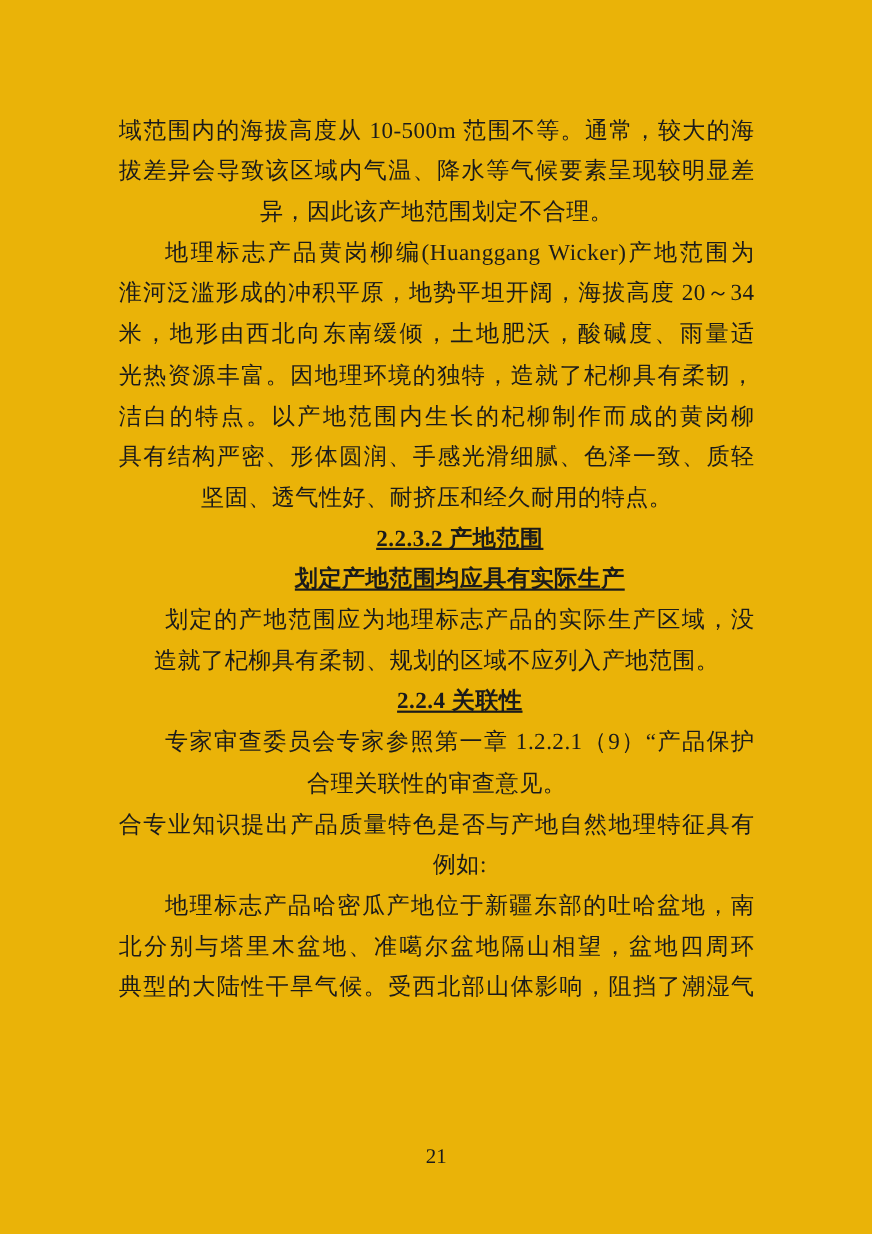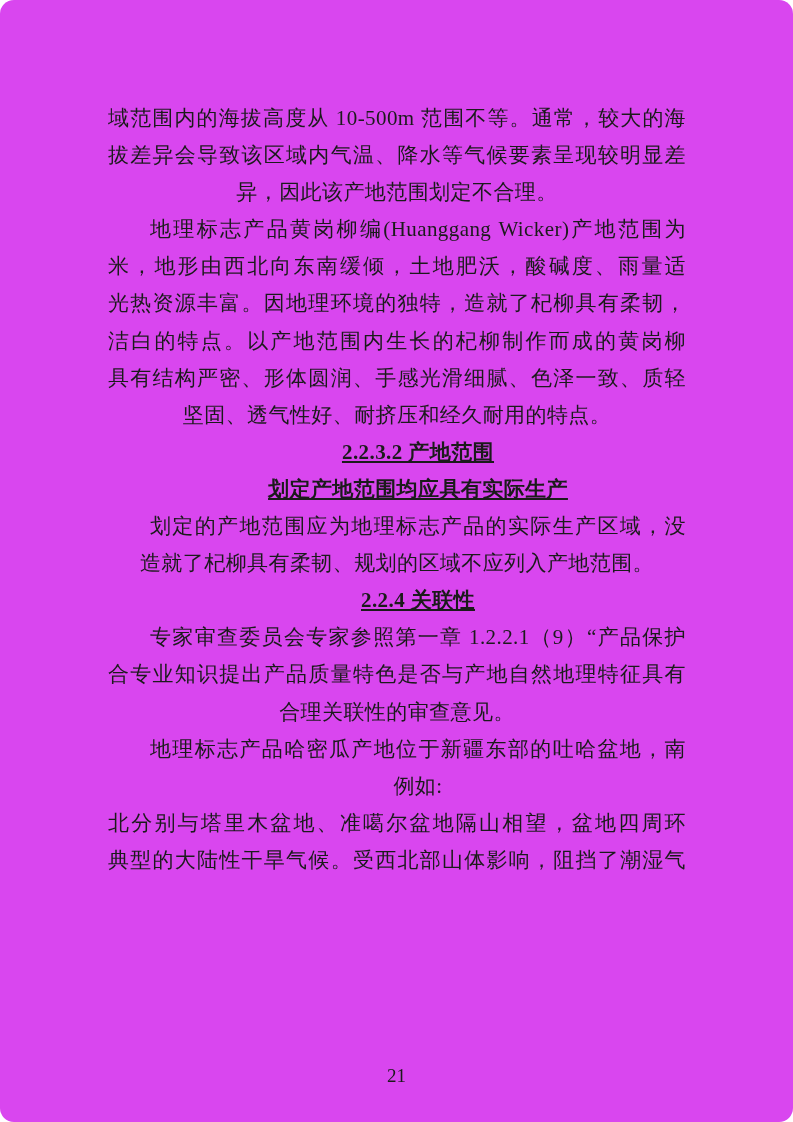--- a/index.html
+++ b/index.html
@@ -43,44 +43,44 @@
   }
   .page-number {
     position: absolute;
     top: 1040px;
     left: 0;
     width: 100%;
     text-align: center;
     font-size: 19px;
     line-height: 24px;
     color: #1b1b1b;
-    margin-top: 24px;
   }
 </style>
 </head>
 <body>
 
-<div class="page" style="background: #d946ef; color: rgb(27, 27, 27); border-radius: 14px;">
+<div class="page" style="background: #eab308; color: rgb(27, 27, 27);">
   <div class="content">
       <div class="line fill">域范围内的海拔高度从 10-500m 范围不等。通常，较大的海</div>
       <div class="line fill">拔差异会导致该区域内气温、降水等气候要素呈现较明显差</div>
       <div class="line">异，因此该产地范围划定不合理。</div>
       <div class="line indent fill">地理标志产品黄岗柳编(Huanggang Wicker)产地范围为</div>
+      <div class="line fill">淮河泛滥形成的冲积平原，地势平坦开阔，海拔高度 20～34</div>
       <div class="line fill">米，地形由西北向东南缓倾，土地肥沃，酸碱度、雨量适中，</div>
       <div class="line fill">光热资源丰富。因地理环境的独特，造就了杞柳具有柔韧，</div>
       <div class="line fill">洁白的特点。以产地范围内生长的杞柳制作而成的黄岗柳编，</div>
       <div class="line fill">具有结构严密、形体圆润、手感光滑细腻、色泽一致、质轻</div>
       <div class="line">坚固、透气性好、耐挤压和经久耐用的特点。</div>
       <div class="line bold indent">2.2.3.2 产地范围</div>
       <div class="line bold indent">划定产地范围均应具有实际生产</div>
       <div class="line indent fill">划定的产地范围应为地理标志产品的实际生产区域，没</div>
       <div class="line">造就了杞柳具有柔韧、规划的区域不应列入产地范围。</div>
       <div class="line bold indent">2.2.4 关联性</div>
       <div class="line indent fill">专家审查委员会专家参照第一章 1.2.2.1（9）“产品保护</div>
+      <div class="line">合理关联性的审查意见。</div>
       <div class="line fill">合专业知识提出产品质量特色是否与产地自然地理特征具有</div>
-      <div class="line">合理关联性的审查意见。</div>
+      <div class="line indent">例如:</div>
       <div class="line indent fill">地理标志产品哈密瓜产地位于新疆东部的吐哈盆地，南</div>
-      <div class="line indent">例如:</div>
       <div class="line fill">北分别与塔里木盆地、准噶尔盆地隔山相望，盆地四周环山，</div>
       <div class="line fill">典型的大陆性干旱气候。受西北部山体影响，阻挡了潮湿气</div>
     </div>
   <div class="page-number">21</div>
 </div>
 
 </body></html>

